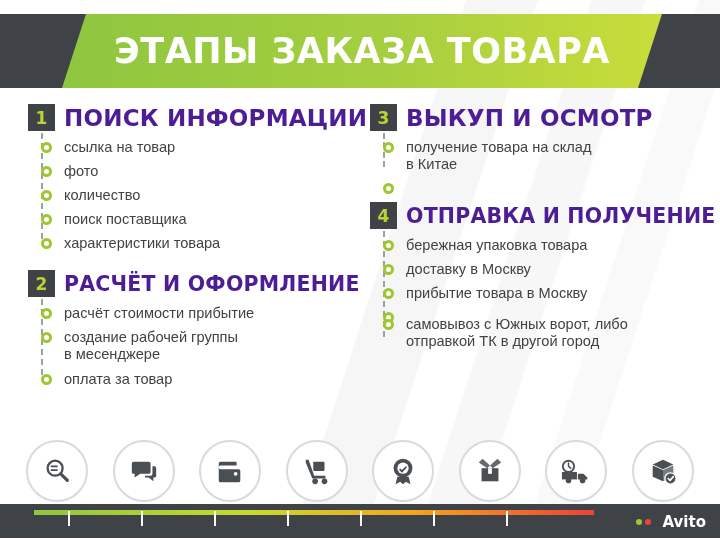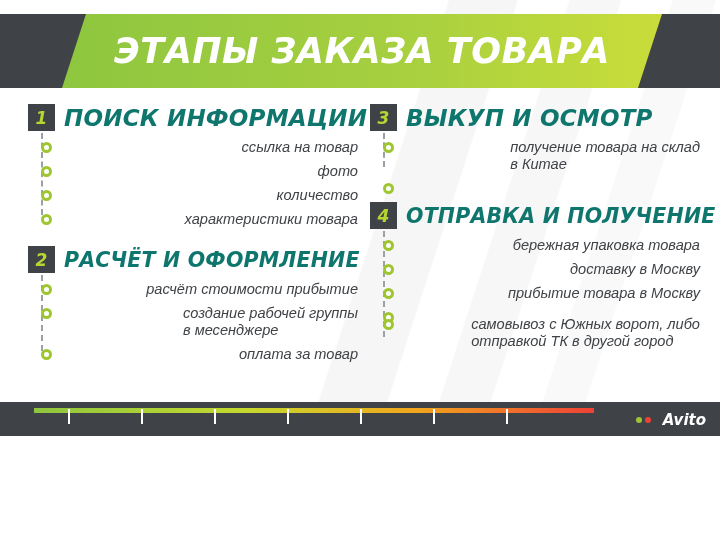--- a/index.html
+++ b/index.html
@@ -10,24 +10,23 @@
     width: 720px;
     height: 540px;
     background: #ffffff;
     font-family: "Liberation Sans", sans-serif;
     overflow: hidden;
     position: relative;
   }
   .page {
     position: relative;
     width: 720px;
-    height: 436px;
+    height: 538px;
     background: #ffffff;
     overflow: hidden;
-    font-style: italic;
   }
   
   .bg-streaks {
     position: absolute;
     inset: 0;
     background:
       linear-gradient(108deg, rgba(0,0,0,0) 52%, rgba(0,0,0,0.035) 52.2%, rgba(0,0,0,0.035) 60%, rgba(0,0,0,0) 60.2%),
       linear-gradient(108deg, rgba(0,0,0,0) 66%, rgba(0,0,0,0.03) 66.2%, rgba(0,0,0,0.03) 72%, rgba(0,0,0,0) 72.2%),
       linear-gradient(108deg, rgba(0,0,0,0) 78%, rgba(0,0,0,0.025) 78.2%, rgba(0,0,0,0.025) 83%, rgba(0,0,0,0) 83.2%);
     pointer-events: none;
@@ -113,21 +112,21 @@
     font-weight: bold;
     display: flex;
     align-items: center;
     justify-content: center;
     flex: 0 0 auto;
     font-family: "DejaVu Sans", sans-serif;
   }
   .block-title {
     font-size: 23px;
     font-weight: bold;
-    color: #0f766e;
+    color: #4c1d95;
     text-transform: uppercase;
     letter-spacing: 0.2px;
     font-family: "DejaVu Sans", sans-serif;
     white-space: nowrap;
   }
   .block-title.small { font-size: 20.5px; text-align: right; }
 
   .items {
     position: relative;
     margin: 0;
@@ -142,21 +141,20 @@
     top: -6px;
     bottom: 13px;
     border-left: 2px dashed #9aa0a6;
   }
   .item {
     position: relative;
     display: flex;
     align-items: flex-start;
     margin-bottom: 7px;
     padding-left: 22px;
-    justify-content: flex-end;
   }
   .dot {
     position: absolute;
     left: -1px;
     top: 3px;
     width: 11px;
     height: 11px;
     border-radius: 50%;
     border: 3px solid #9fc631;
     background: #ffffff;
@@ -267,20 +265,24 @@
             <span class="dot"></span>
             <span class="item-text">ссылка на товар</span>
           </li>
           <li class="item">
             <span class="dot"></span>
             <span class="item-text">фото</span>
           </li>
           <li class="item">
             <span class="dot"></span>
             <span class="item-text">количество</span>
+          </li>
+          <li class="item">
+            <span class="dot"></span>
+            <span class="item-text">поиск поставщика</span>
           </li>
           <li class="item">
             <span class="dot"></span>
             <span class="item-text">характеристики товара</span>
           </li>
         </ul>
       </div>
 
       <div class="block">
         <div class="block-head">

